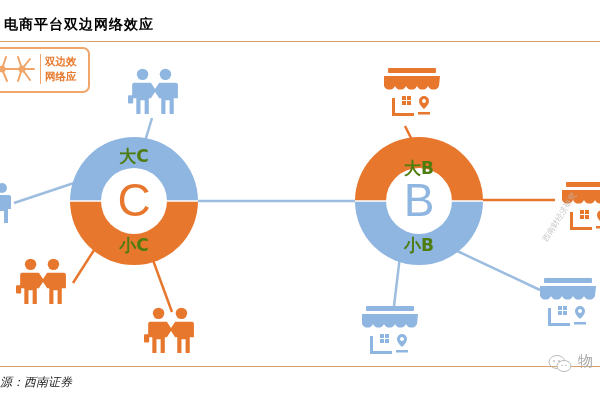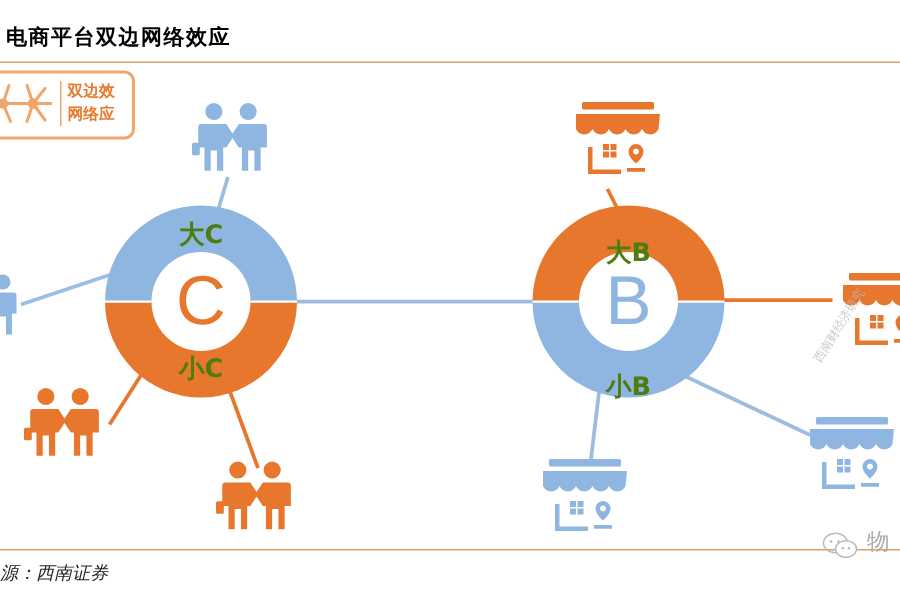--- a/index.html
+++ b/index.html
@@ -151,21 +151,21 @@
   <use href="#store" x="360" y="306" width="60" height="50" fill="#8fb6e0"></use>
   <use href="#store" x="538" y="278" width="60" height="50" fill="#8fb6e0"></use>
 </svg>
 
 <div class="circle-label" style="left:104px;top:145px;">大C</div>
 <div class="center-letter" style="left:94px;top:173px;color:#e8772e;">C</div>
 <div class="circle-label" style="left:104px;top:234px;">小C</div>
 
 <div class="circle-label" style="left:389px;top:145px;margin-top:12px;">大B</div>
 <div class="center-letter" style="left:379px;top:173px;color:#8fb6e0;">B</div>
-<div class="circle-label" style="left:389px;top:246px;">小B</div>
+<div class="circle-label" style="left:389px;top:234px;">小B</div>
 
 <div class="diag-watermark">西南财经济研究</div>
 
 <div class="bottom-rule"></div>
 <div class="source">源：西南证券</div>
 
 <svg class="wm-icon" viewBox="0 0 26 20">
   <ellipse cx="9" cy="8" rx="8" ry="6.5" fill="none" stroke="#bbb" stroke-width="1"></ellipse>
   <ellipse cx="16" cy="12" rx="7" ry="5.5" fill="#fff" stroke="#bbb" stroke-width="1"></ellipse>
   <circle cx="6" cy="7" r="0.9" fill="#bbb"></circle>

